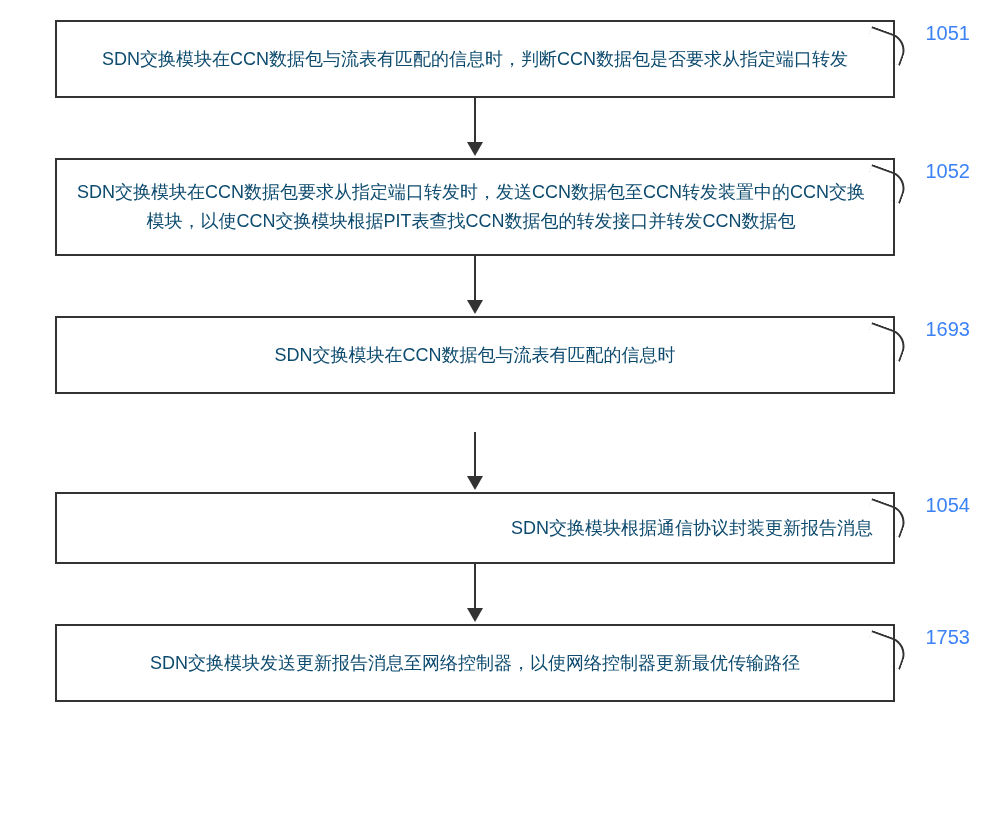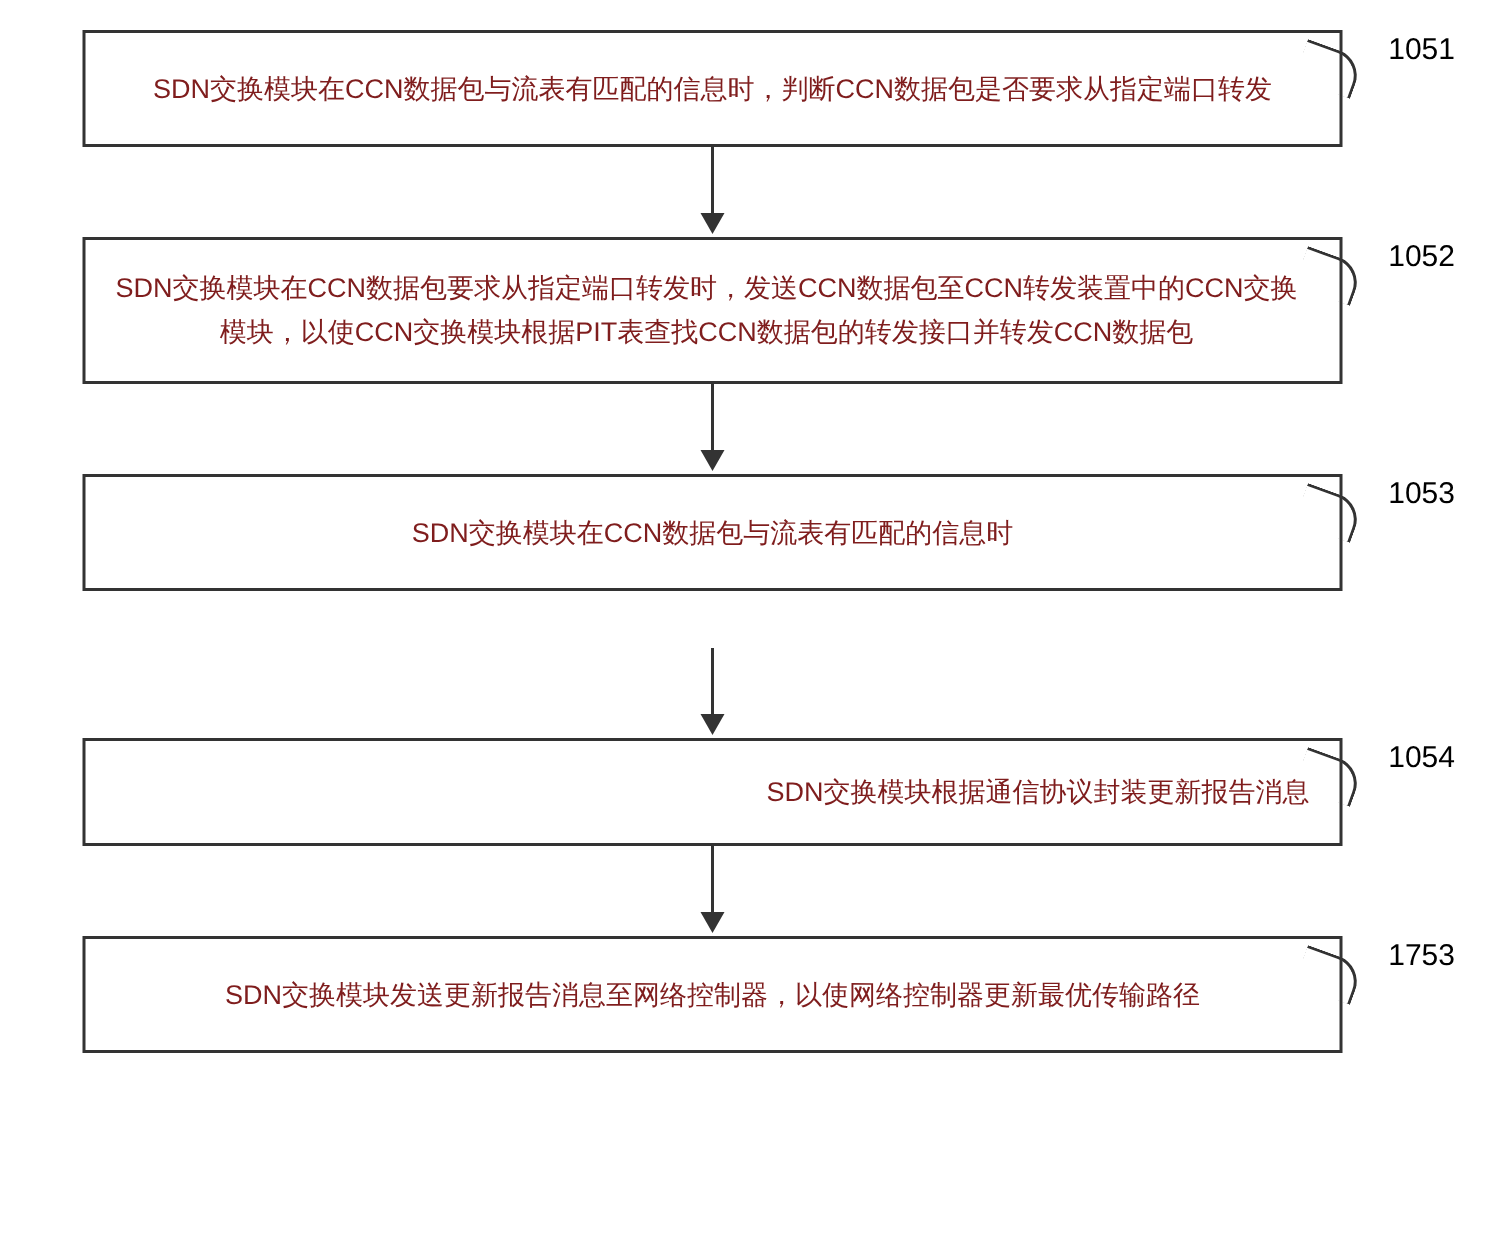--- a/index.html
+++ b/index.html
@@ -32,21 +32,21 @@
       border: 2px solid #333;
       background: #fff;
       width: 840px;
       display: flex;
       align-items: center;
       justify-content: center;
       text-align: center;
       padding: 10px 20px;
       font-size: 18px;
       line-height: 1.6;
-      color: #7f1d1d;
+      color: #0c4a6e;
     }
     .step-box.h2 {
       min-height: 78px;
     }
     .step-box.h3 {
       min-height: 98px;
       padding-left: 12px;
     }
     .step-box.h1 {
       min-height: 72px;
@@ -70,21 +70,21 @@
       border-bottom: none;
       border-left: none;
       border-radius: 0 18px 0 0;
       transform: rotate(20deg);
     }
     .step-label {
       position: absolute;
       right: 10px;
       top: -4px;
       font-size: 20px;
-      color: #000000;
+      color: #3b82f6;
     }
     .arrow {
       display: flex;
       flex-direction: column;
       align-items: center;
       height: 60px;
       justify-content: flex-start;
     }
     .arrow-line {
       width: 2px;
@@ -136,21 +136,21 @@
     <div class="arrow-line"></div>
     <div class="arrow-head"></div>
   </div>
 
   <div class="step-wrapper">
     <div class="step-box h2">
       <span>SDN交换模块在CCN数据包与流表有匹配的信息时</span>
     </div>
     <div class="label-wrap">
       <div class="leader-line"></div>
-      <span class="step-label">1053</span>
+      <span class="step-label">1693</span>
     </div>
   </div>
 
   <div class="gap"></div>
 
   <div class="arrow">
     <div class="arrow-line"></div>
     <div class="arrow-head"></div>
   </div>
 

